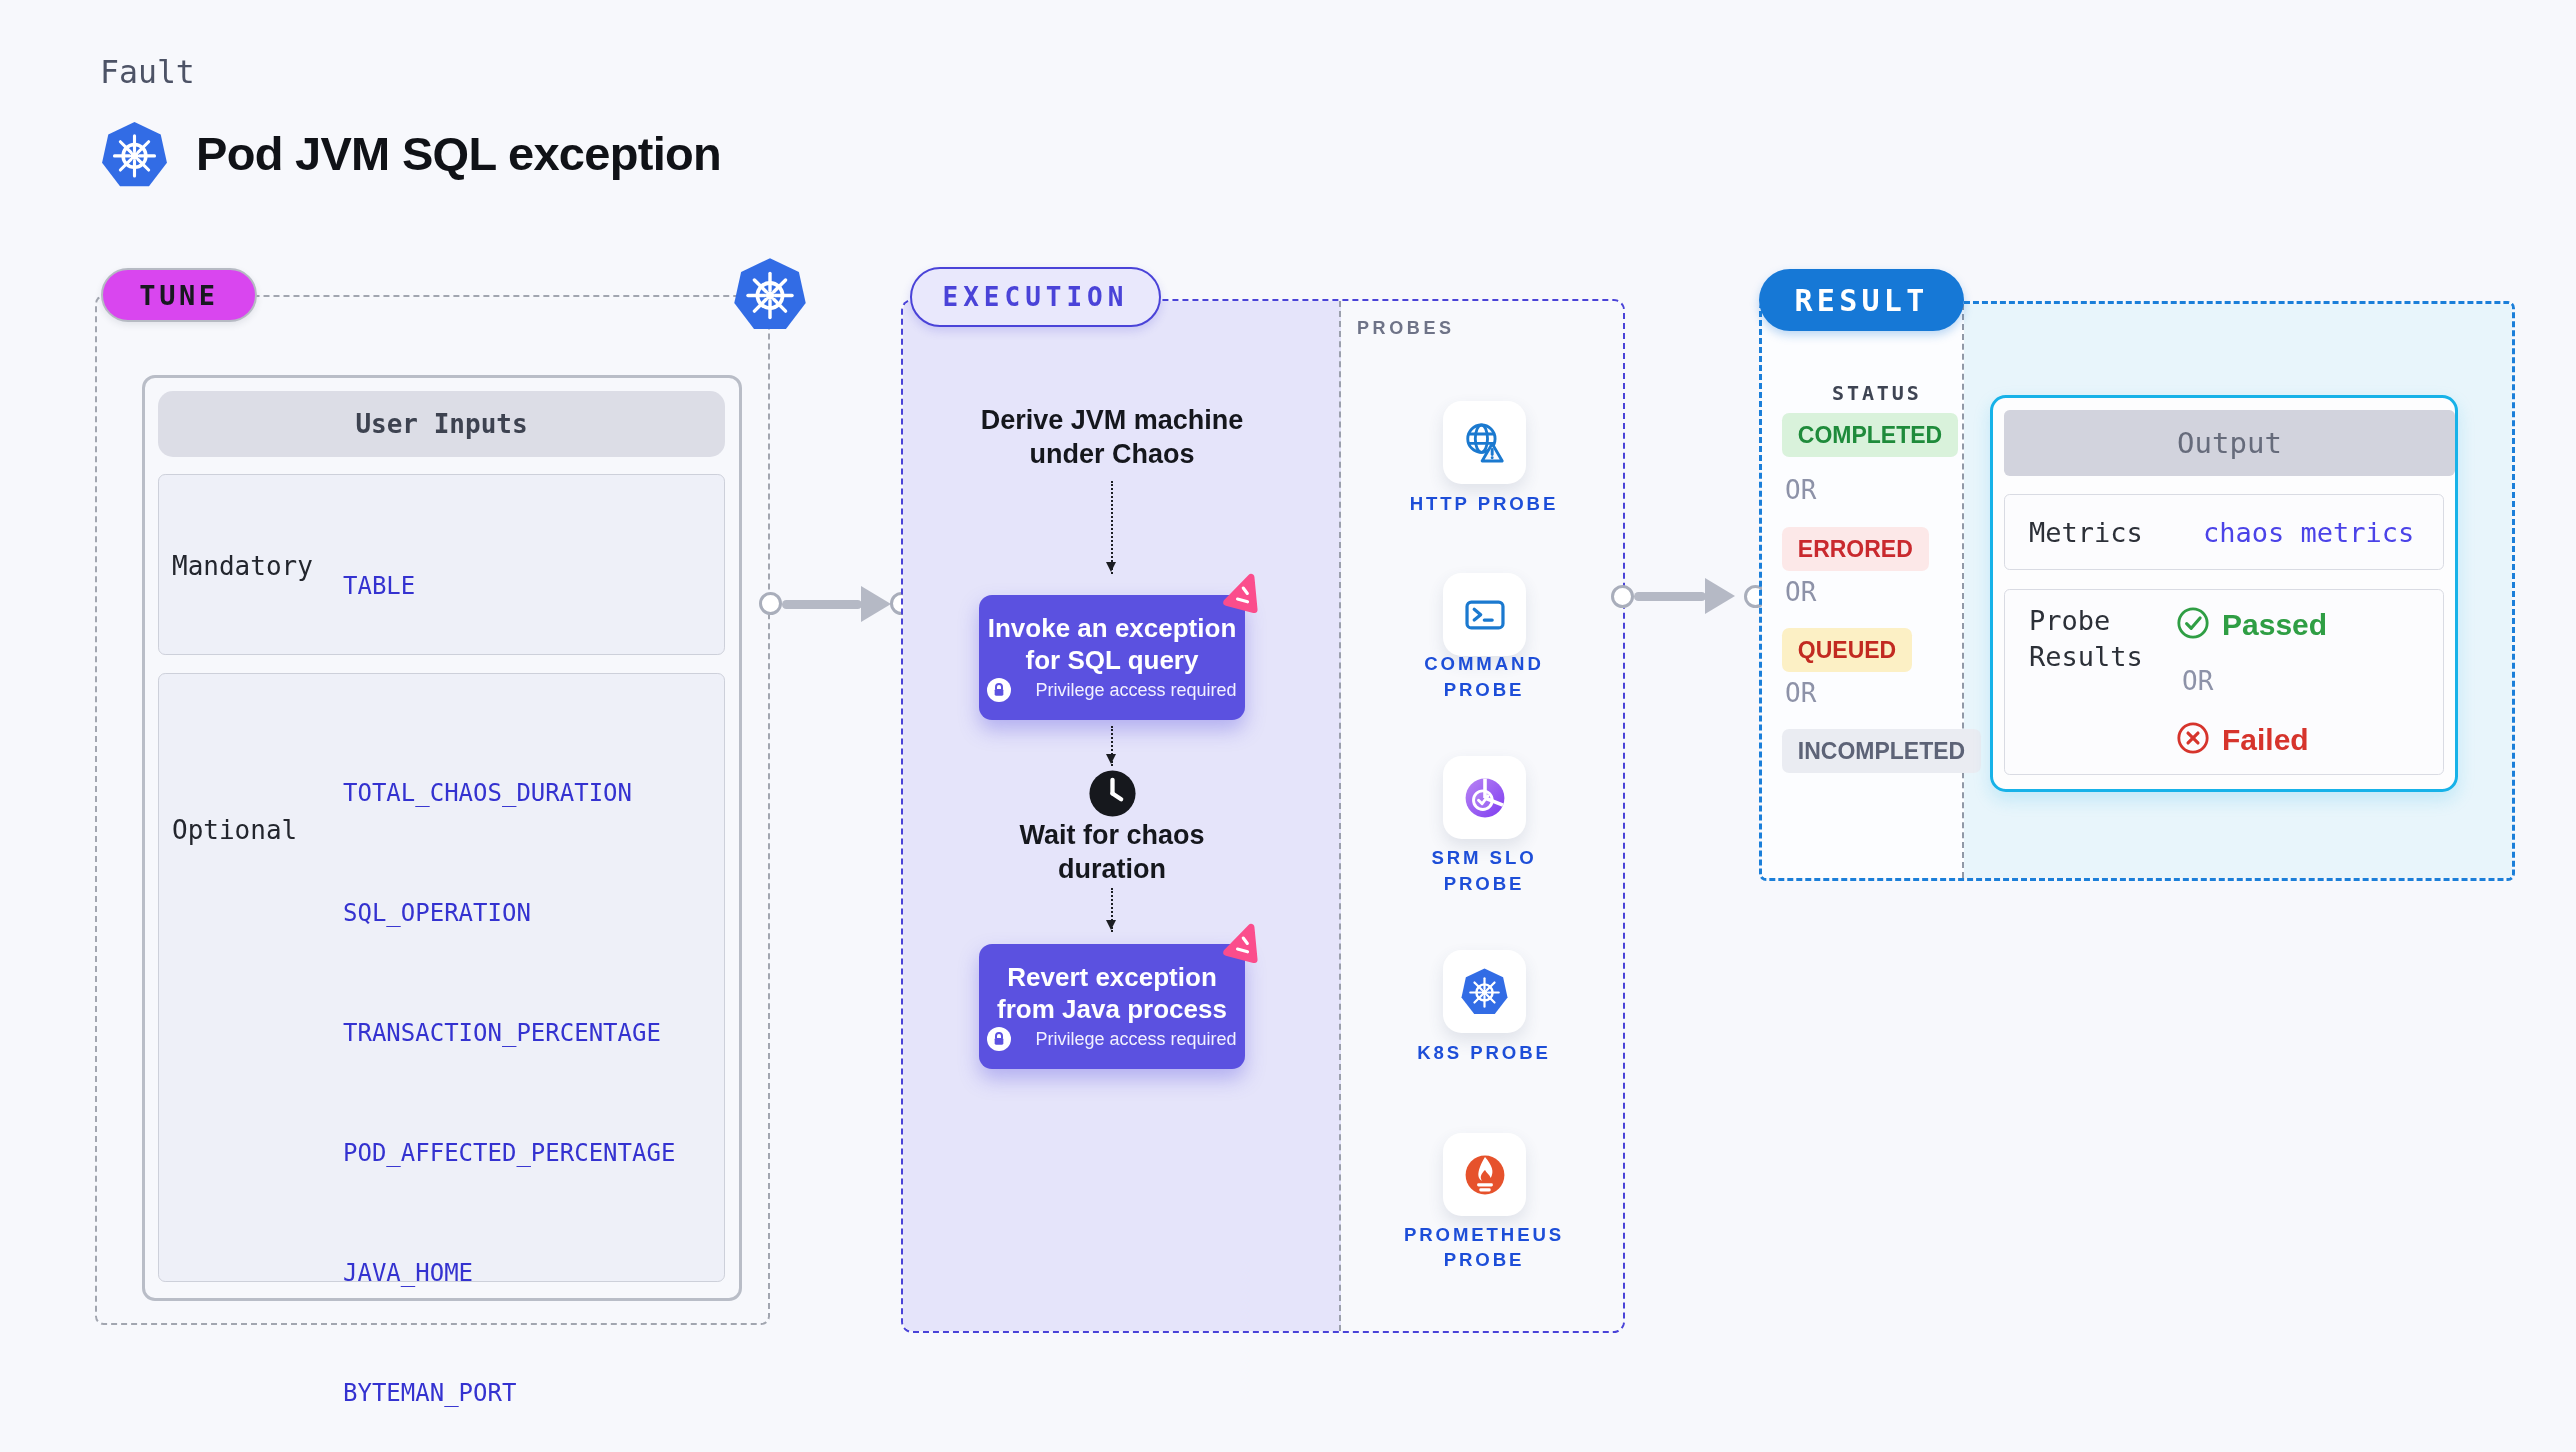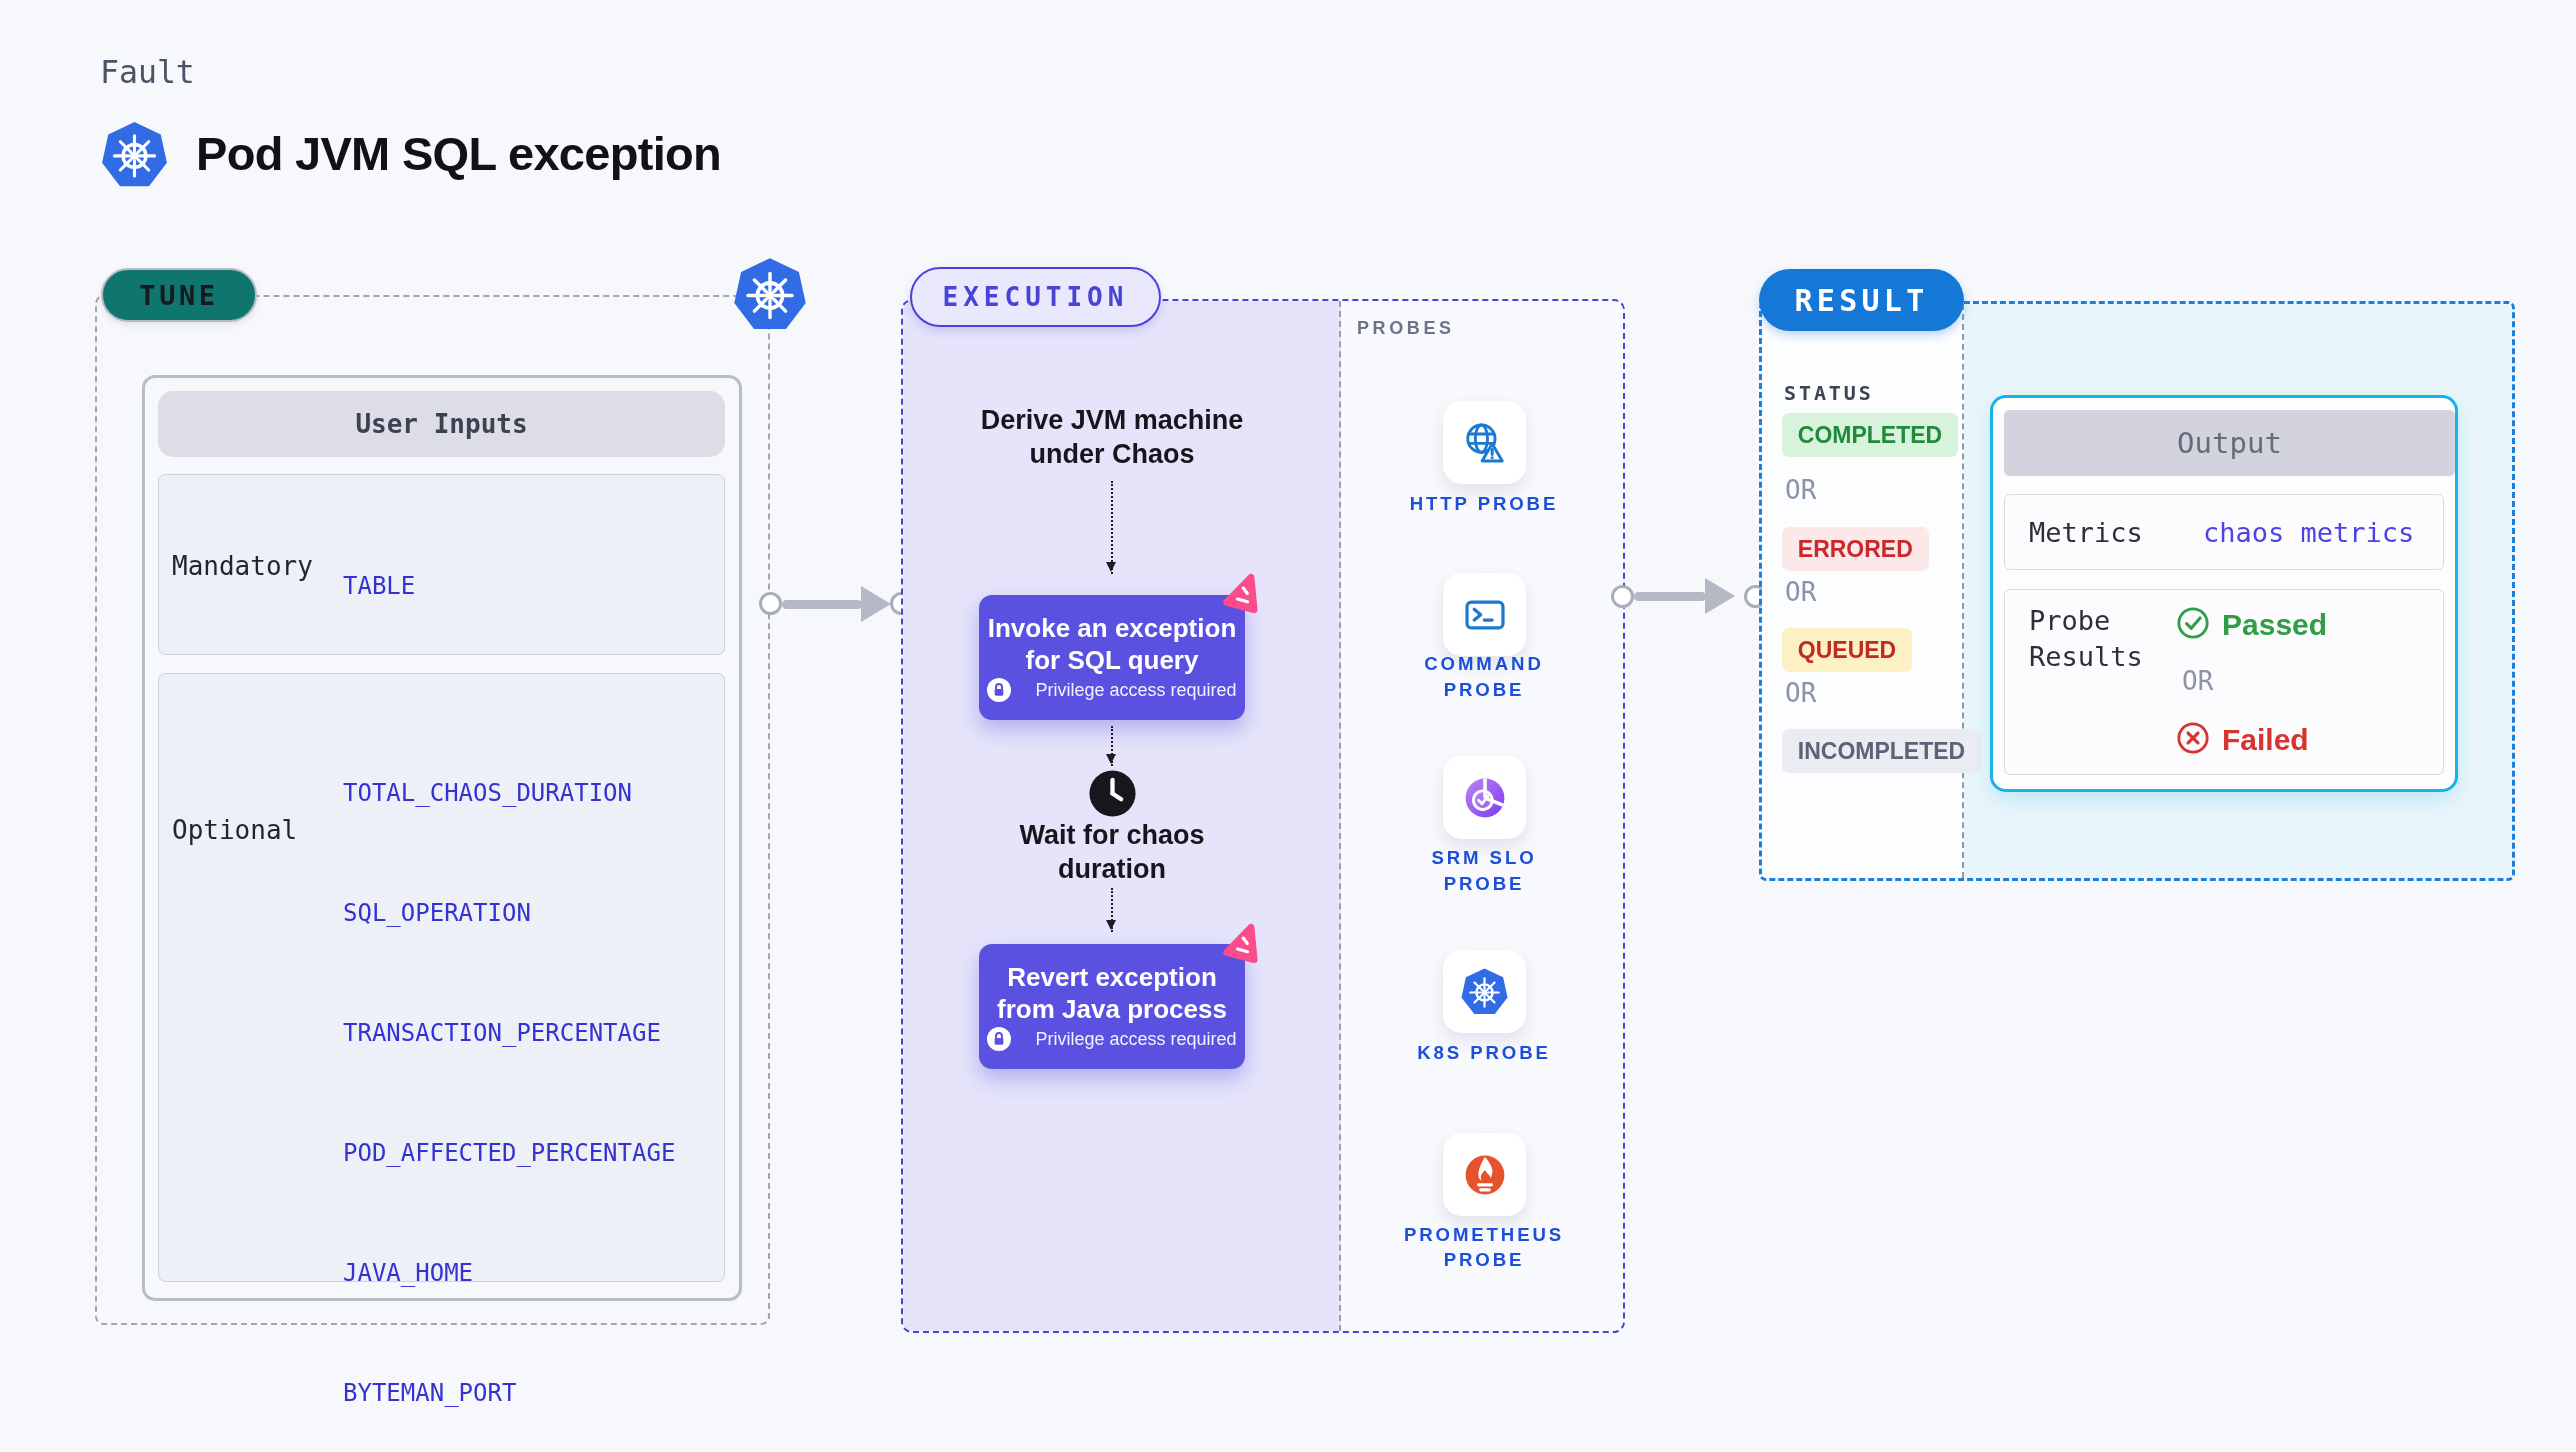--- a/index.html
+++ b/index.html
@@ -15,21 +15,21 @@
   
   .tune-frame{left:95px;top:295px;width:675px;height:1030px;border:2.1px dashed #a2a6b0;border-radius:8.6px;box-sizing:border-box;}
   .exec-frame{left:901px;top:299px;width:724px;height:1034px;border:2.9px dashed #4a43d8;border-radius:11.5px;box-sizing:border-box;overflow:hidden;}
   .exec-left{position:absolute;left:0;top:0;width:438px;height:100%;background:#e5e4fa;border-right:2.1px dashed #9ba0ac;box-sizing:border-box;}
   .exec-right{position:absolute;left:438px;top:0;right:0;height:100%;background:#f8f9fc;}
   .result-frame{left:1759px;top:301px;width:756px;height:580px;border:3.6px dashed #1b7fd9;border-radius:7.2px;box-sizing:border-box;overflow:hidden;}
   .result-left{position:absolute;left:0;top:0;width:202px;height:100%;background:#fcfdff;border-right:2.1px dashed #9098a6;box-sizing:border-box;}
   .result-right{position:absolute;left:202px;top:0;right:0;height:100%;background:#e8f5fb;}
   
   .pill{display:flex;align-items:center;justify-content:center;box-sizing:border-box;border-radius:31.5px;font-weight:bold;}
-  .tune-pill{left:101px;top:268px;width:156px;height:54px;background:#0f766e;border:2.9px solid #b6bac3;
+  .tune-pill{left:101px;top:268px;width:156px;height:54px;background:#d946ef;border:2.9px solid #b6bac3;
              color:#17191f;font-size:27px;letter-spacing:3.6px;box-shadow:0 2.9px 7.2px rgba(40,45,70,.10);}
   .exec-pill{left:910px;top:267px;width:251px;height:60px;background:#e9e8fc;border:2.9px solid #4a43d8;
              color:#4a43d8;font-size:26px;letter-spacing:5px;box-shadow:0 4.3px 10px rgba(74,67,216,.18);}
   .result-pill{left:1759px;top:269px;width:205px;height:62px;background:#1678d6;color:#ffffff;
              font-size:30px;letter-spacing:4.3px;box-shadow:0 4.3px 10px rgba(22,120,214,.28);}
   
   .ui-box{left:142px;top:375px;width:600px;height:926px;border:3.6px solid #b9bdc7;border-radius:13px;box-sizing:border-box;}
   .ui-header{left:158px;top:391px;width:567px;height:66px;background:#dcdde6;border-radius:15px;
              display:flex;align-items:center;justify-content:center;font-size:26px;font-weight:bold;color:#3d4250;}
   .param-box{width:567px;background:#eef0f8;border:1.4px solid #cdd0da;border-radius:7.2px;box-sizing:border-box;}
@@ -49,21 +49,21 @@
   .harrow{position:absolute;height:8.6px;background:#b5b9c5;border-radius:4.3px;}
   .harrow::after{content:"";position:absolute;right:-29px;top:-14.3px;width:0;height:0;
                  border-top:18.6px solid transparent;border-bottom:18.6px solid transparent;border-left:30px solid #b5b9c5;}
   .node{position:absolute;width:23px;height:23px;border-radius:50%;background:#fff;border:3.6px solid #a9aebb;box-sizing:border-box;}
   
   .probes-label{font-size:18px;font-weight:bold;letter-spacing:3.6px;color:#6e7387;}
   .probe-card{left:1443px;width:83px;height:83px;background:#ffffff;border-radius:18.6px;
               box-shadow:0 7.2px 15.8px rgba(60,70,110,.12);display:flex;align-items:center;justify-content:center;}
   .probe-label{font-size:18.6px;font-weight:bold;letter-spacing:2.9px;color:#1d4ed8;transform:translateX(-50%);white-space:nowrap;}
   
-  .status-label{font-size:20px;font-weight:bold;letter-spacing:2.9px;color:#3e4453;}
+  .status-label{font-size:20px;font-weight:bold;letter-spacing:2.9px;color:#3e4453;margin-left:48px;}
   .badge{position:absolute;left:1782px;padding:8.6px 15.8px;border-radius:7.2px;font-size:23px;font-weight:bold;white-space:nowrap;}
   .badge.completed{background:#d9f2db;color:#1f8b3b;}
   .badge.errored{background:#fce8e8;color:#c9292e;}
   .badge.queued{background:#fcf0c5;color:#c22a21;}
   .badge.incompleted{background:#eaecf2;color:#5d6377;}
   .or-label{font-size:26px;color:#8d92a8;}
   .output-card{left:1990px;top:395px;width:468px;height:397px;background:#fdfdfe;border:3.6px solid #17b2e8;
                border-radius:15.8px;box-sizing:border-box;box-shadow:0 7.2px 17px rgba(23,178,232,.18);}
   .output-header{left:2004px;top:410px;width:451px;height:66px;background:#d2d3dd;border-radius:5.7px;
                  display:flex;align-items:center;justify-content:center;font-size:29px;color:#666b7b;}

